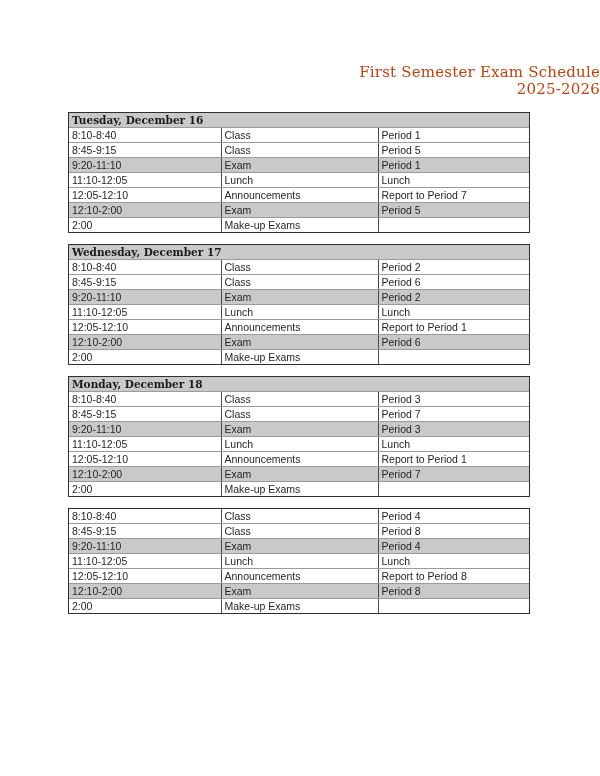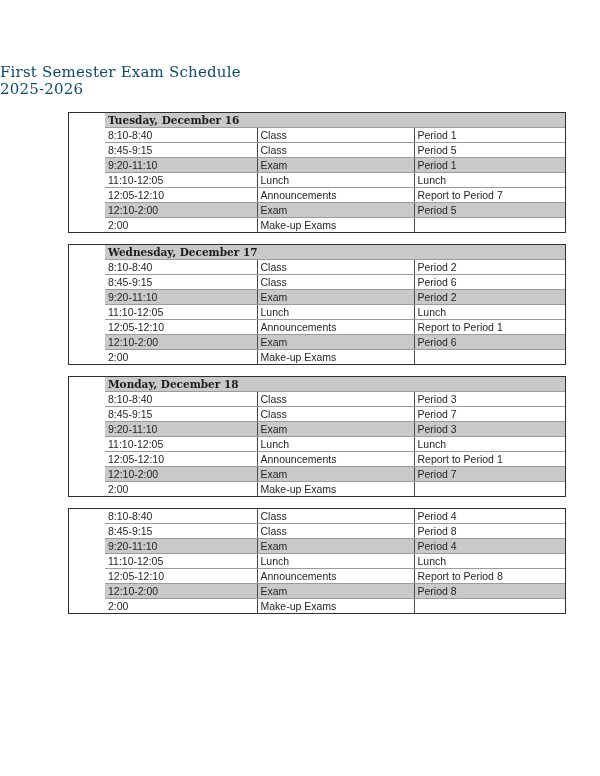--- a/index.html
+++ b/index.html
@@ -6,33 +6,32 @@
   body {
     width: 600px;
     height: 776px;
     background: #ffffff;
     font-family: "Liberation Sans", sans-serif;
     color: #262626;
     overflow: hidden;
   }
   .page-title {
     margin: 64px 0 14px 0;
-    text-align: left;
+    text-align: right;
     font-family: "DejaVu Serif", serif;
     font-size: 15px;
     line-height: 17px;
-    color: #0c4a6e;
+    color: #c2410c;
     letter-spacing: 0.2px;
   }
   .tbl-wrap {
     width: 460px;
     margin: 0 0 11px 68px;
     border: 1px solid #2f2f2f;
     background: #ffffff;
-    padding-left: 36px;
   }
   table.schedule {
     width: 100%;
     border-collapse: collapse;
     table-layout: fixed;
   }
   col.c1 { width: 152px; }
   col.c2 { width: 157px; }
   table.schedule td {
     height: 14px;

